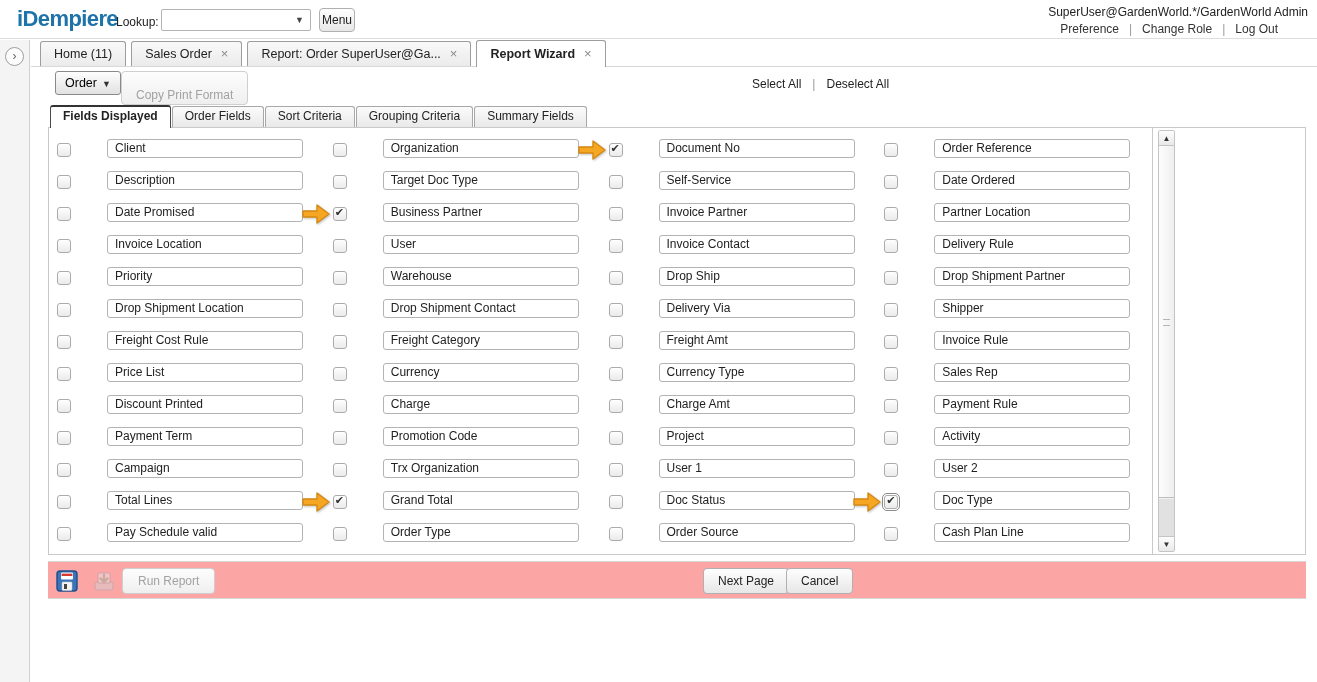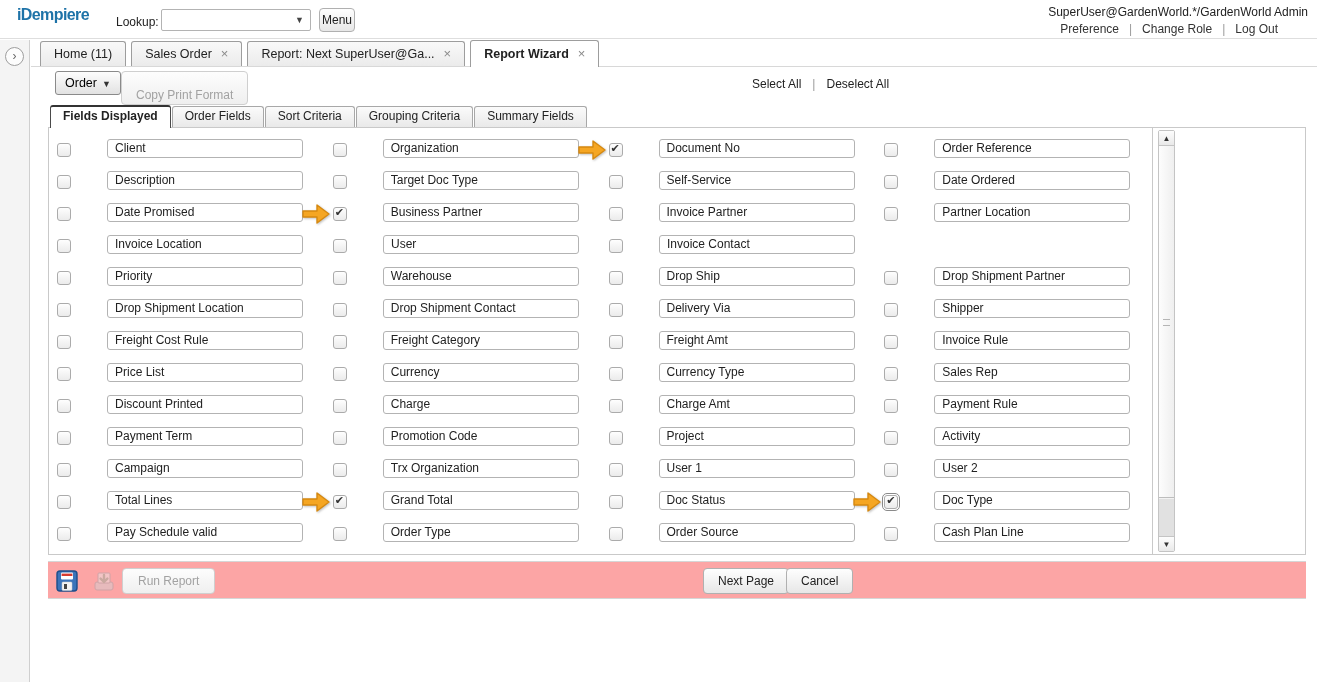--- a/index.html
+++ b/index.html
@@ -2,21 +2,21 @@
 <html><head>
 <meta charset="utf-8">
 <style>
   * { box-sizing: border-box; }
   html,body { margin:0; padding:0; background:#fff; }
   body { font-family:"Liberation Sans", sans-serif; font-size:12px; color:#222; }
   .page { position:relative; width:1317px; height:682px; overflow:hidden; background:#fff; }
 
   
   .header { position:absolute; left:0; top:0; width:1317px; height:39px; border-bottom:1px solid #dedede; background:#fff; }
-  .logo { position:absolute; left:17px; top:6px; font-size:16px; font-weight:bold; color:#1E73A8; letter-spacing:-0.6px; }
+  .logo { position:absolute; left:17px; top:6px; font-size:22px; font-weight:bold; color:#1E73A8; letter-spacing:-0.6px; }
   .lookup-label { position:absolute; left:116px; top:15px; color:#222; }
   .lookup-combo { position:absolute; left:161px; top:9px; width:150px; height:22px; border:1px solid #b3b3b3; border-radius:2px; background:#fff; }
   .lookup-caret { position:absolute; right:6px; top:5px; font-size:9px; color:#444; }
   .menu-btn { position:absolute; left:319px; top:8px; height:24px; padding:0 2px; }
   .btn { font-size:12px; color:#222; border:1px solid #b0b0b0; border-radius:4px; background:linear-gradient(#fefefe,#e7e7e7); cursor:pointer; }
   .btn:disabled, .btn.disabled { color:#a2a2a2; border-color:#cfcfcf; background:linear-gradient(#fdfdfd,#efefef); }
   .user-info { position:absolute; right:9px; top:5px; color:#222; }
   .user-links { position:absolute; right:29px; top:22px; display:flex; align-items:center; color:#333; }
   .user-links .lnk { padding:0 10px; cursor:pointer; }
   .user-links .sep { color:#9a9a9a; }
@@ -102,21 +102,21 @@
   <div class="main">
     <div class="tabstrip" id="tabstrip">
         <div class="tab">
           <span class="tab-label">Home (11)</span>
         </div>
         <div class="tab">
           <span class="tab-label">Sales Order</span>
           <span class="tab-close">×</span>
         </div>
         <div class="tab">
-          <span class="tab-label">Report: Next SuperUser@Ga...</span>
+          <span class="tab-label">Report: Order SuperUser@Ga...</span>
           <span class="tab-close">×</span>
         </div>
         <div class="tab active">
           <span class="tab-label">Report Wizard</span>
           <span class="tab-close">×</span>
         </div>
       </div>
 
     <div class="content">
       <div class="row1">
@@ -206,20 +206,24 @@
                 <span class="cb"></span>
                 <div class="tf">Invoice Location</div>
               </div>
               <div class="cell">
                 <span class="cb"></span>
                 <div class="tf">User</div>
               </div>
               <div class="cell">
                 <span class="cb"></span>
                 <div class="tf">Invoice Contact</div>
+              </div>
+              <div class="cell">
+                <span class="cb"></span>
+                <div class="tf">Delivery Rule</div>
               </div>
             </div>
             <div class="frow">
               <div class="cell">
                 <span class="cb"></span>
                 <div class="tf">Priority</div>
               </div>
               <div class="cell">
                 <span class="cb"></span>
                 <div class="tf">Warehouse</div>

